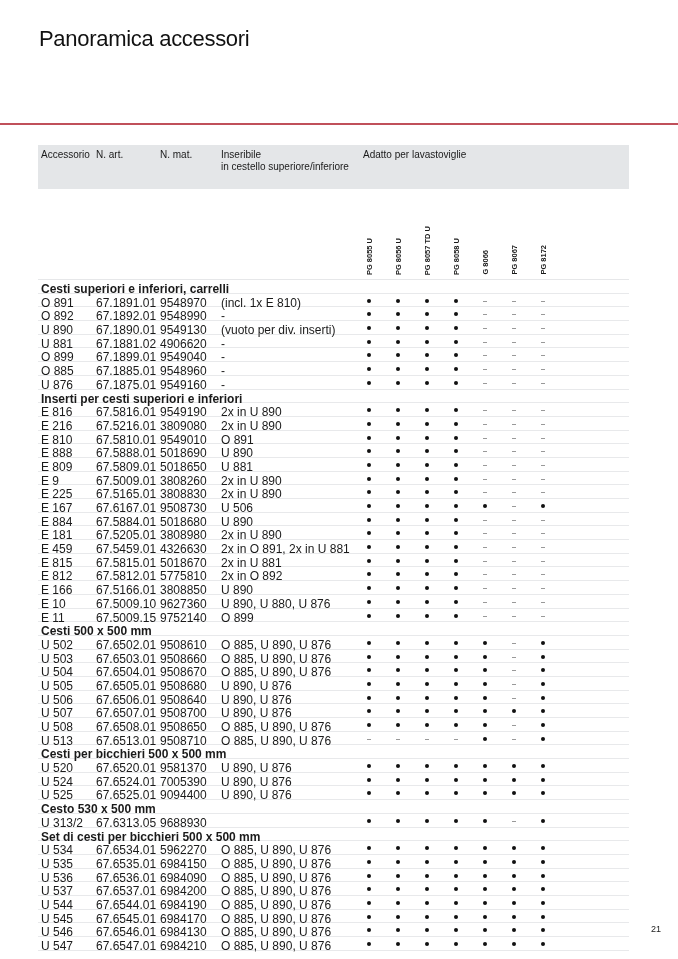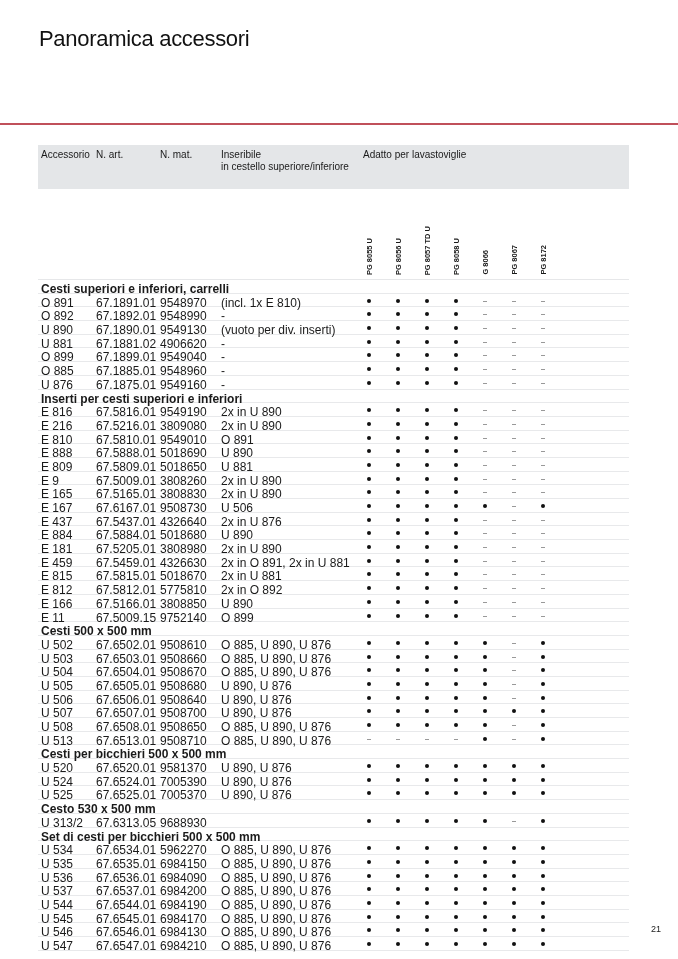--- a/index.html
+++ b/index.html
@@ -218,21 +218,21 @@
         <span class="c-ins">2x in U 890</span>
         <div class="dot" style="left: 329px;"></div>
         <div class="dot" style="left: 358px;"></div>
         <div class="dot" style="left: 387px;"></div>
         <div class="dot" style="left: 416px;"></div>
         <div class="dash" style="left: 445px;"></div>
         <div class="dash" style="left: 474px;"></div>
         <div class="dash" style="left: 503px;"></div>
       </div>
       <div class="row">
-        <span class="c-acc">E 165</span>
+        <span class="c-acc">E 225</span>
         <span class="c-art">67.5165.01</span>
         <span class="c-mat">3808830</span>
         <span class="c-ins">2x in U 890</span>
         <div class="dot" style="left: 329px;"></div>
         <div class="dot" style="left: 358px;"></div>
         <div class="dot" style="left: 387px;"></div>
         <div class="dot" style="left: 416px;"></div>
         <div class="dash" style="left: 445px;"></div>
         <div class="dash" style="left: 474px;"></div>
         <div class="dash" style="left: 503px;"></div>
@@ -244,33 +244,20 @@
         <span class="c-ins">U 506</span>
         <div class="dot" style="left: 329px;"></div>
         <div class="dot" style="left: 358px;"></div>
         <div class="dot" style="left: 387px;"></div>
         <div class="dot" style="left: 416px;"></div>
         <div class="dot" style="left: 445px;"></div>
         <div class="dash" style="left: 474px;"></div>
         <div class="dot" style="left: 503px;"></div>
       </div>
       <div class="row">
-        <span class="c-acc">E 437</span>
-        <span class="c-art">67.5437.01</span>
-        <span class="c-mat">4326640</span>
-        <span class="c-ins">2x in U 876</span>
-        <div class="dot" style="left: 329px;"></div>
-        <div class="dot" style="left: 358px;"></div>
-        <div class="dot" style="left: 387px;"></div>
-        <div class="dot" style="left: 416px;"></div>
-        <div class="dash" style="left: 445px;"></div>
-        <div class="dash" style="left: 474px;"></div>
-        <div class="dash" style="left: 503px;"></div>
-      </div>
-      <div class="row">
         <span class="c-acc">E 884</span>
         <span class="c-art">67.5884.01</span>
         <span class="c-mat">5018680</span>
         <span class="c-ins">U 890</span>
         <div class="dot" style="left: 329px;"></div>
         <div class="dot" style="left: 358px;"></div>
         <div class="dot" style="left: 387px;"></div>
         <div class="dot" style="left: 416px;"></div>
         <div class="dash" style="left: 445px;"></div>
         <div class="dash" style="left: 474px;"></div>
@@ -335,20 +322,33 @@
         <span class="c-ins">U 890</span>
         <div class="dot" style="left: 329px;"></div>
         <div class="dot" style="left: 358px;"></div>
         <div class="dot" style="left: 387px;"></div>
         <div class="dot" style="left: 416px;"></div>
         <div class="dash" style="left: 445px;"></div>
         <div class="dash" style="left: 474px;"></div>
         <div class="dash" style="left: 503px;"></div>
       </div>
       <div class="row">
+        <span class="c-acc">E 10</span>
+        <span class="c-art">67.5009.10</span>
+        <span class="c-mat">9627360</span>
+        <span class="c-ins">U 890, U 880, U 876</span>
+        <div class="dot" style="left: 329px;"></div>
+        <div class="dot" style="left: 358px;"></div>
+        <div class="dot" style="left: 387px;"></div>
+        <div class="dot" style="left: 416px;"></div>
+        <div class="dash" style="left: 445px;"></div>
+        <div class="dash" style="left: 474px;"></div>
+        <div class="dash" style="left: 503px;"></div>
+      </div>
+      <div class="row">
         <span class="c-acc">E 11</span>
         <span class="c-art">67.5009.15</span>
         <span class="c-mat">9752140</span>
         <span class="c-ins">O 899</span>
         <div class="dot" style="left: 329px;"></div>
         <div class="dot" style="left: 358px;"></div>
         <div class="dot" style="left: 387px;"></div>
         <div class="dot" style="left: 416px;"></div>
         <div class="dash" style="left: 445px;"></div>
         <div class="dash" style="left: 474px;"></div>
@@ -486,21 +486,21 @@
         <div class="dot" style="left: 358px;"></div>
         <div class="dot" style="left: 387px;"></div>
         <div class="dot" style="left: 416px;"></div>
         <div class="dot" style="left: 445px;"></div>
         <div class="dot" style="left: 474px;"></div>
         <div class="dot" style="left: 503px;"></div>
       </div>
       <div class="row">
         <span class="c-acc">U 525</span>
         <span class="c-art">67.6525.01</span>
-        <span class="c-mat">7005370</span>
+        <span class="c-mat">9094400</span>
         <span class="c-ins">U 890, U 876</span>
         <div class="dot" style="left: 329px;"></div>
         <div class="dot" style="left: 358px;"></div>
         <div class="dot" style="left: 387px;"></div>
         <div class="dot" style="left: 416px;"></div>
         <div class="dot" style="left: 445px;"></div>
         <div class="dot" style="left: 474px;"></div>
         <div class="dot" style="left: 503px;"></div>
       </div>
       <div class="row section">

